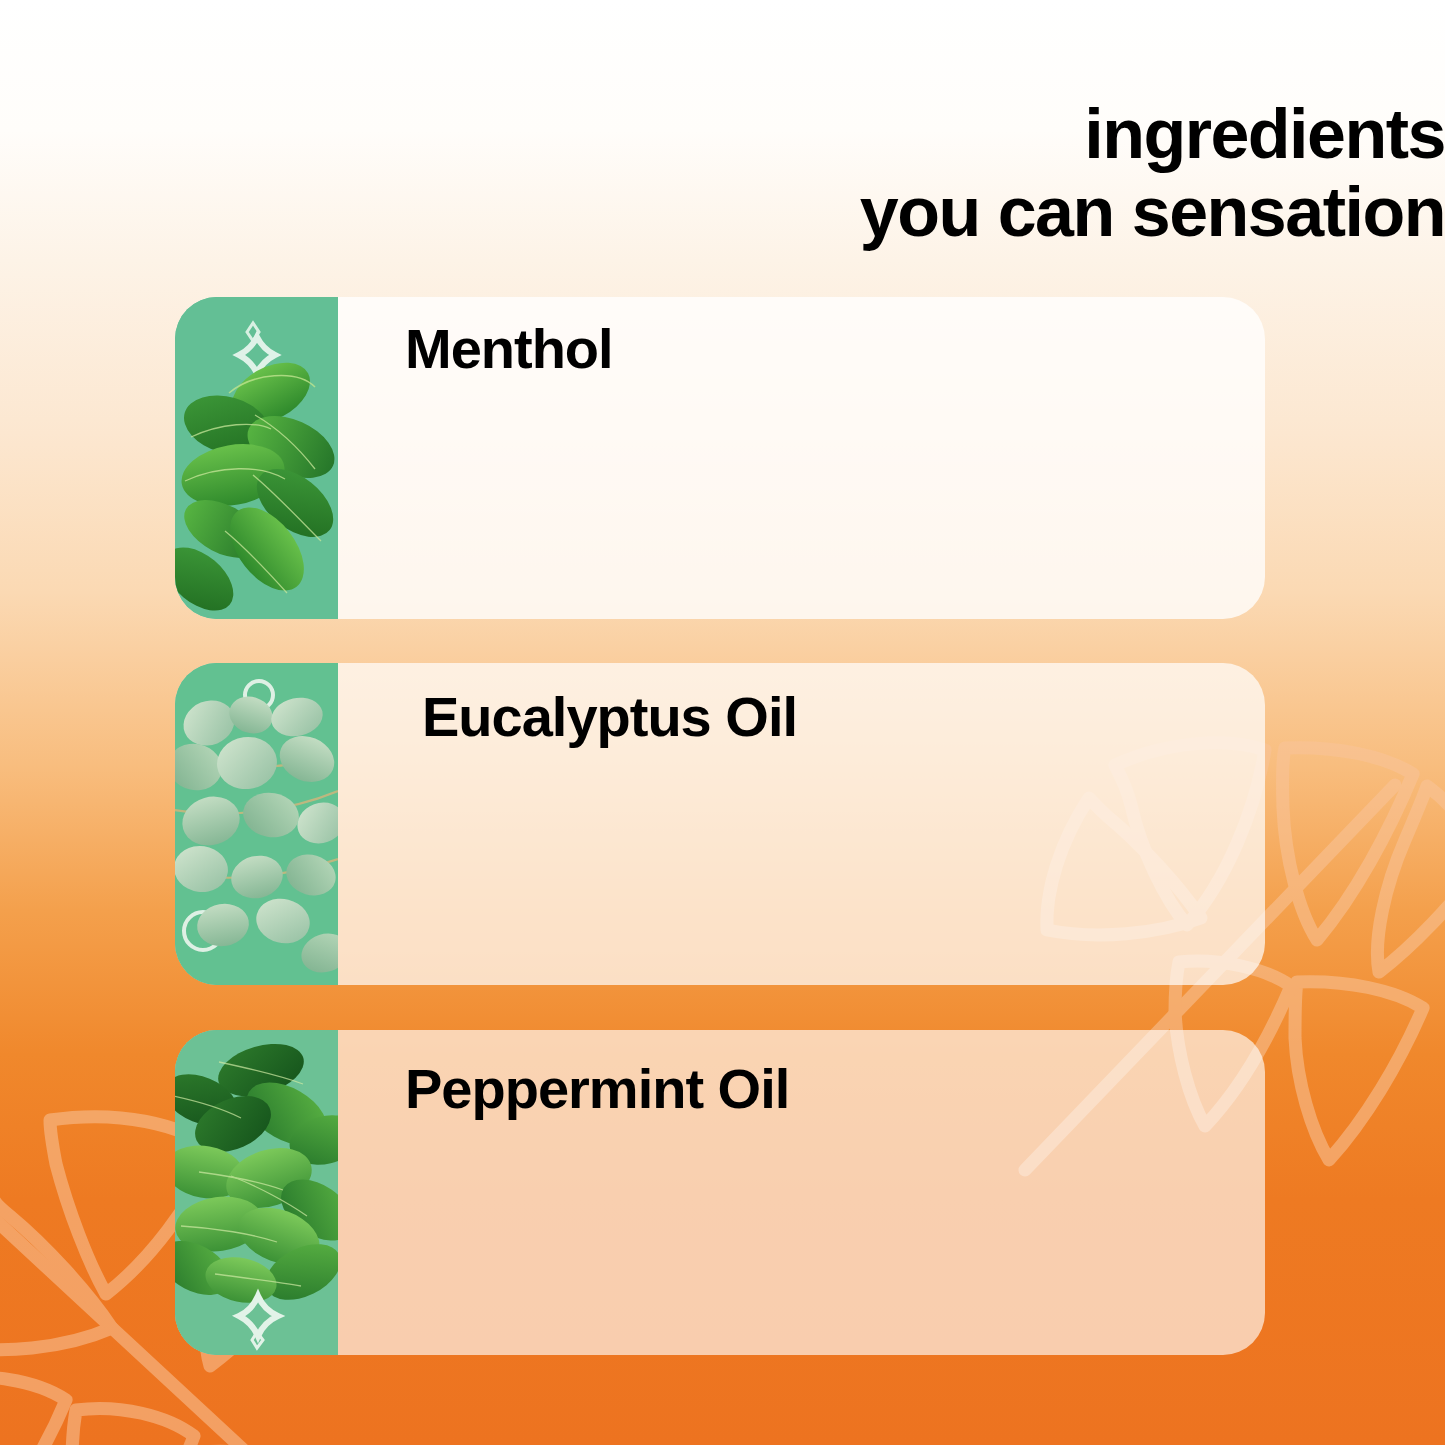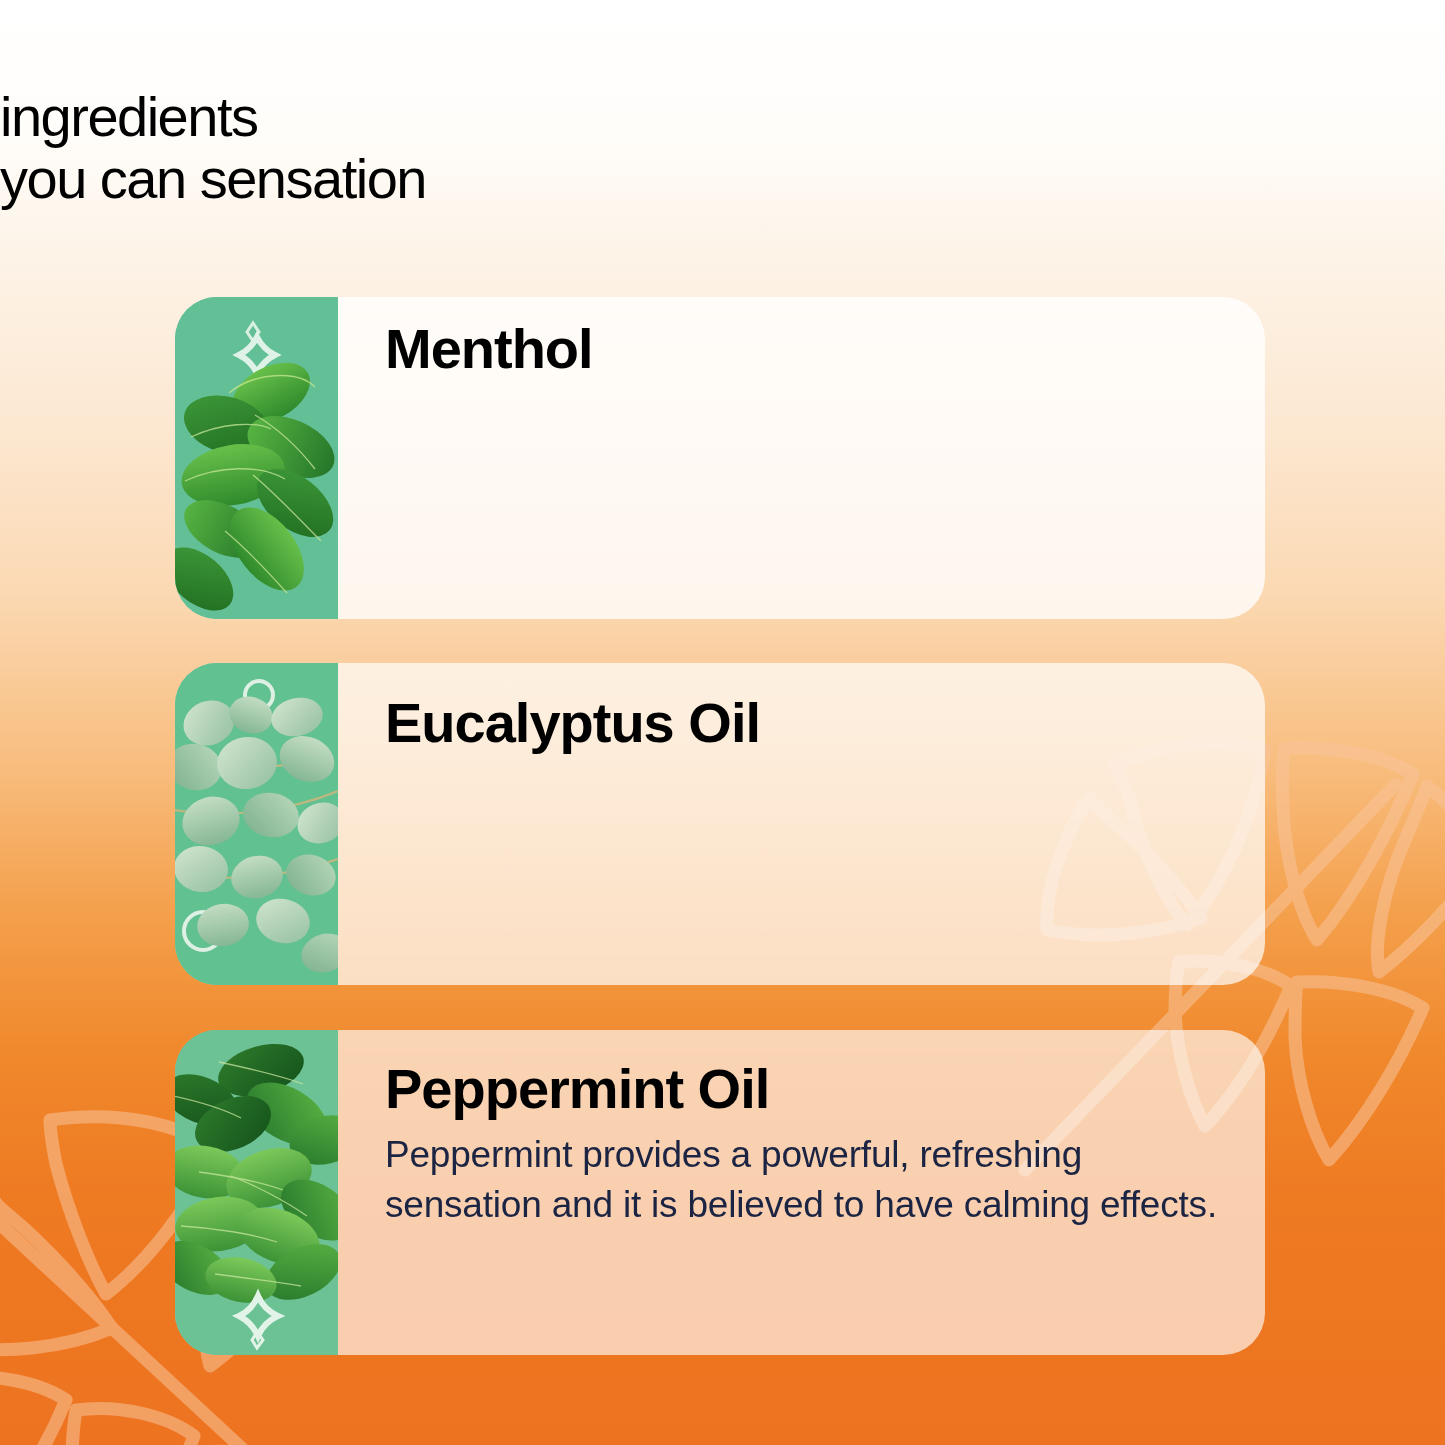--- a/index.html
+++ b/index.html
@@ -46,40 +46,41 @@
     height: 520px;
     opacity: .55;
   }
 
   
   .headline {
     position: absolute;
     top: 48px;
     left: 0;
     width: 100%;
-    text-align: left;
+    text-align: right;
     color: #000;
-    font-weight: 400;
-    font-size: 56px;
+    font-weight: 700;
+    font-size: 70px;
     line-height: 1.12;
     letter-spacing: -1.5px;
   }
   .headline .l1 { display: block; }
   .headline .l2 { display: block; }
 
   
   .card {
     position: absolute;
     left: 175px;
     width: 1090px;
     border-radius: 42px;
     overflow: hidden;
     display: flex;
     align-items: stretch;
     background: rgba(255,255,255,0.72);
+    gap: 20px;
   }
   .card.c1 { top: 297px;  height: 322px; background: rgba(255,255,255,0.78); }
   .card.c2 { top: 663px;  height: 322px; background: rgba(255,255,255,0.70); }
   .card.c3 { top: 1030px; height: 325px; background: rgba(255,255,255,0.64); }
 
   .thumb {
     position: relative;
     flex: 0 0 163px;
     width: 163px;
     overflow: hidden;
@@ -101,21 +102,21 @@
     letter-spacing: -1px;
   }
   .card-desc {
     margin: 0;
     color: #1b2442;
     font-size: 37px;
     line-height: 1.33;
     font-weight: 400;
     letter-spacing: -0.2px;
   }
-  .c2 .card-body { padding-top: 30px; }
+  .c2 .card-body { padding-top: 24px; margin-left: 17px; }
   .c3 .card-body { padding-top: 29px; }
 </style>
 </head>
 <body>
 
 <div id="poster">
 
   <svg class="leaf-deco leaf-right" viewBox="0 0 520 520" fill="none">
     <g stroke="#f9c49a" stroke-width="13" stroke-linecap="round" stroke-linejoin="round" fill="none">
       <path d="M60 480 L430 95"></path>
@@ -285,17 +286,16 @@
           </g>
         </g>
         <g>
           <path d="M64 286 c9 -4 15 -11 19 -20 c4 9 11 16 20 20 c-9 4 -16 11 -20 20 c-4 -9 -11 -16 -19 -20 z" fill="none" stroke="#e2f3e8" stroke-width="6"></path>
           <path d="M77 310 l5 -8 l6 8 l-6 8 z" fill="none" stroke="#e2f3e8" stroke-width="3"></path>
         </g>
       </svg>
     </div>
     <div class="card-body">
       <h2 class="card-title">Peppermint Oil</h2>
-      <p class="card-desc">Peppermint provides a powerful, refreshing sensation and it is believed to have calming effects.</p>
     </div>
   </div>
 
 </div>
 
 </body></html>

